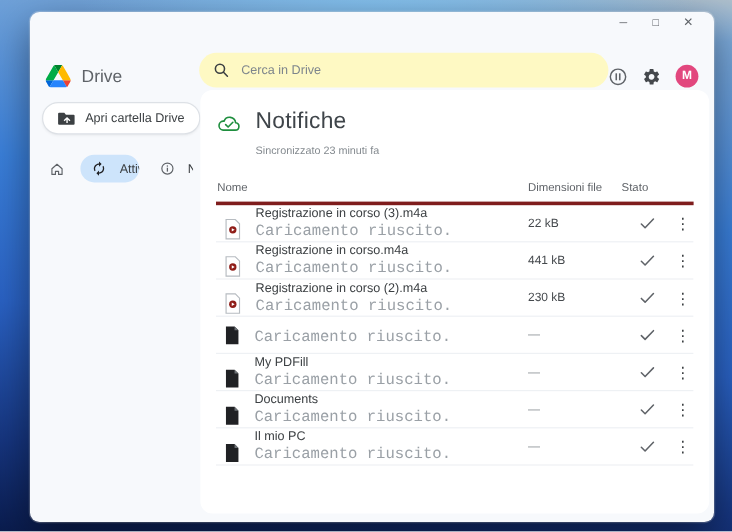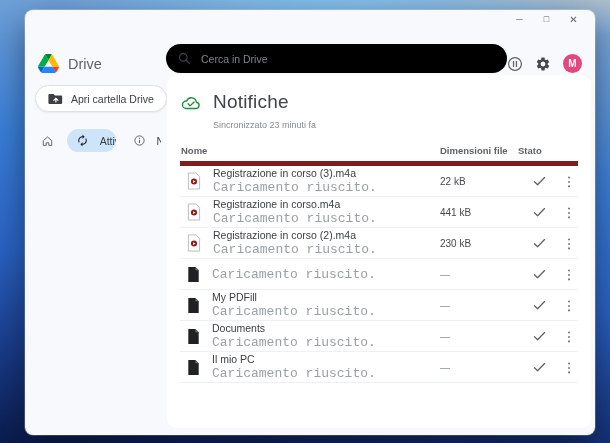--- a/index.html
+++ b/index.html
@@ -17,21 +17,21 @@
     display:flex; flex-direction:column;
   }
   
   .titlebar{height:19px; display:flex; justify-content:flex-end; align-items:center; padding-right:8px;}
   .wc{width:27px; text-align:center; font-size:9px; color:#5f6368; line-height:19px; cursor:default;}
   .wc.close{font-size:10px;}
   
   .appbar{height:44px; display:flex; align-items:flex-end; padding:0 13px; flex:0 0 auto;}
   .brand{display:flex; align-items:center; gap:9px; width:128px;}
   .app-name{font-size:14.5px; color:#5f6368;}
-  .search{height:29px; flex:0 1 341px; background:#000000; border-radius:15px;
+  .search{height:29px; flex:0 1 341px; background:#fef9c3; border-radius:15px;
     display:flex; align-items:center; padding:0 12px; gap:10px;}
   .search-ph{font-size:10.5px; color:#7d858c;}
   .appbar-right{margin-left:auto; display:flex; align-items:center; gap:12px;}
   .avatar{width:19px; height:19px; border-radius:50%; background:#e2477e; color:#fff;
     font-size:10px; font-weight:bold; display:flex; align-items:center; justify-content:center;}
   
   .bodyrow{flex:1; display:flex; min-height:0;}
   .sidebar{width:142px; padding-top:4px; flex:0 0 auto;}
   .open-btn{margin:8px 0 0 10px; height:27px; background:#fff; border:1px solid #dde1e6;
     border-radius:14px; display:inline-flex; align-items:center; gap:8px; padding:0 12px;
@@ -43,26 +43,26 @@
   .nav-icon{width:14px; display:flex; justify-content:center; flex:0 0 14px;}
   .badge{margin-left:auto; width:14px; height:14px; border-radius:50%; background:#d73226;
     color:#fff; font-size:8.5px; display:flex; align-items:center; justify-content:center; flex:0 0 14px;}
   
   .main-card{flex:1; background:#fff; border-radius:10px; margin:2px 4px 7px 0;
     padding:16px 13px 0; overflow:hidden; display:flex; flex-direction:column;}
   .status-head{display:flex; align-items:center; gap:11px;}
   .status-title{font-size:19px; color:#3f454a; letter-spacing:.2px;}
   .status-sub{margin:7px 0 0 33px; font-size:9px; color:#858b90;}
   .grid{display:grid; grid-template-columns:1fr 78px 42px 18px; align-items:center;}
-  .table-head{height:27px; margin-top:9px; border-bottom:5px solid #7f1d1d;
-    font-size:9.5px; color:#5f6368;font-weight:bold;}
+  .table-head{height:27px; margin-top:14px; border-bottom:3px solid #7f1d1d;
+    font-size:9.5px; color:#5f6368;}
   .th-nome{padding-left:1px;}
   .file-list{flex:1; overflow:hidden;}
   .row{height:31px; border-bottom:1px solid #eef1f4;}
-  .name-cell{display:flex; align-items:center; gap:12px; padding-left:7px; min-width:0;}
+  .name-cell{display:flex; align-items:flex-end; gap:12px; padding-left:7px; min-width:0;}
   .name-lines{min-width:0;}
   .file-name{font-size:10.5px; color:#3c4043; line-height:1.2; white-space:nowrap;}
   .file-sub{font-size:13px; color:#9aa0a6; margin-top:1px;font-family:Liberation Mono, monospace;}
   .size{font-size:10px; color:#45494d;}
   .size.dim{color:#8b9197;}
   .stato-cell{display:flex; justify-content:center;}
   .kebab{font-size:13px; color:#3c4043; text-align:center; cursor:pointer; line-height:1;}
   .icon-btn{cursor:pointer; display:flex; align-items:center;}
 </style>
 </head>

